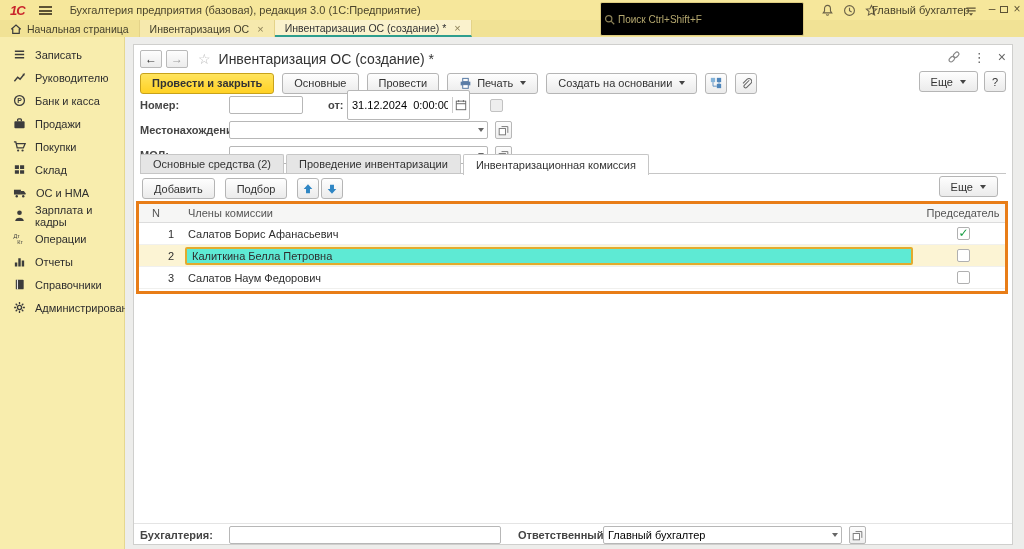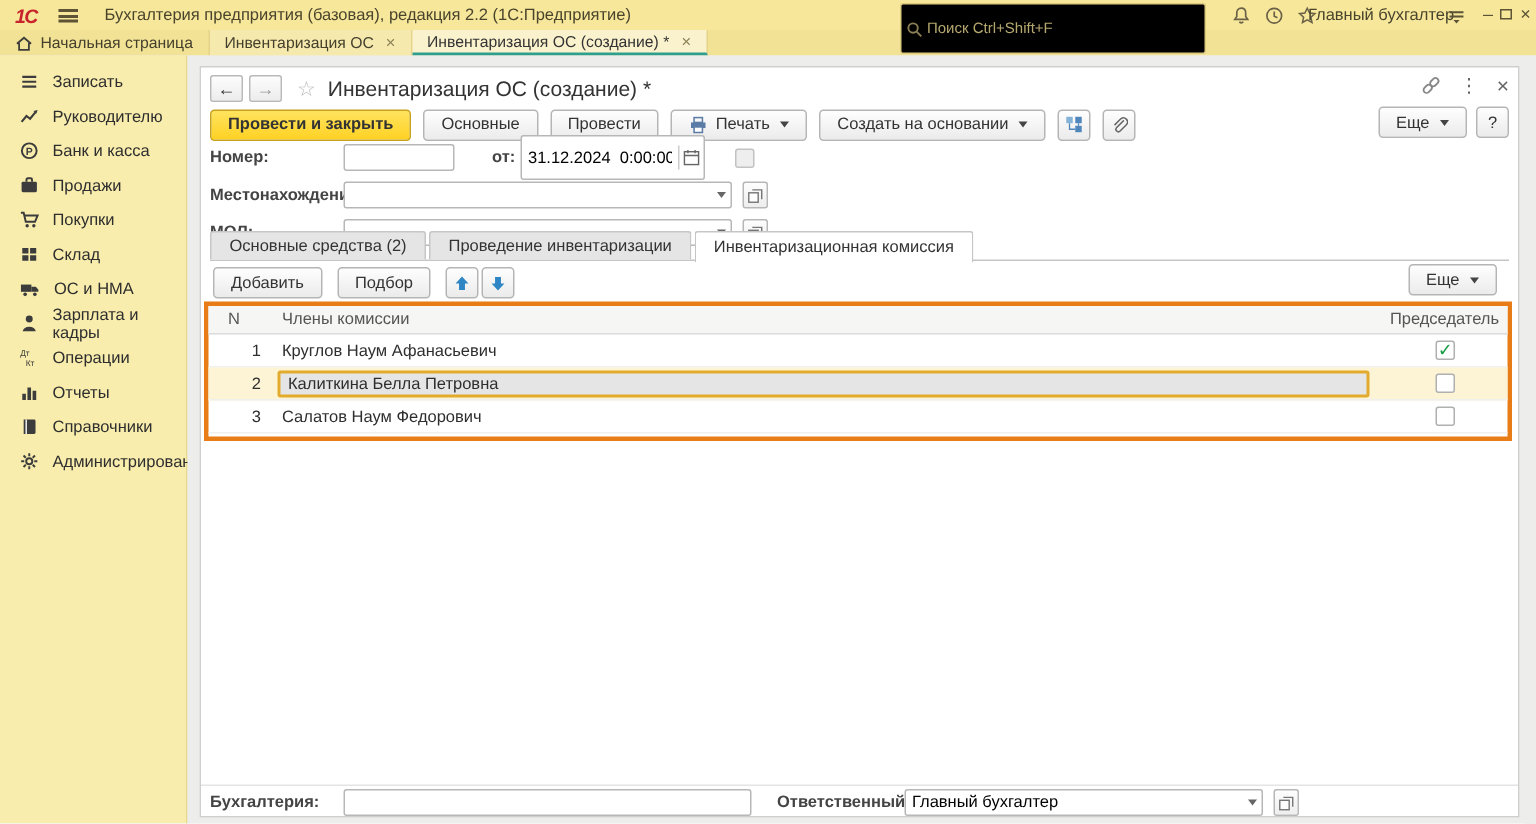--- a/index.html
+++ b/index.html
@@ -75,38 +75,38 @@
 
   .orange-box { position:absolute; left:2px; top:156px; width:872px; height:93px; border:3px solid #e87d17; background:#fff; }
   .gtable { width:100%; font-size:11px; }
   .g-head { display:flex; height:19px; background:#f6f6f5; border-bottom:1px solid #dcdcdc; align-items:center; color:#555; }
   .g-row { display:flex; height:22px; align-items:center; border-bottom:1px solid #f0f0ee; }
   .c-n { width:42px; text-align:right; padding-right:7px; flex:0 0 auto; }
   .c-n.hdr { text-align:left; padding-left:13px; }
   .c-m { flex:1; padding-left:7px; }
   .c-ch { width:84px; flex:0 0 auto; text-align:center; }
   .g-row.sel { background:#fcf4d4; }
-  .edit-cell { background:#e5e5e5; border:2px solid #e2ab2e; border-radius:2px; padding:1px 5px; margin-left:2px; display:block; width:calc(100% - 10px); }
+  .edit-cell { background:#5eead4; border:2px solid #e2ab2e; border-radius:2px; padding:1px 5px; margin-left:2px; display:block; width:calc(100% - 10px); }
   .cb { display:inline-block; width:13px; height:13px; border:1px solid #b0b0b0; border-radius:2px; background:#fff; position:relative; vertical-align:middle; cursor:pointer; }
   .cb.checked:after { content:"✓"; position:absolute; left:1px; top:-2px; color:#169c42; font-weight:bold; font-size:12px; }
 
   .ffooter { position:absolute; left:0; right:0; top:478px; height:23px; border-top:1px solid #e4e4e4; }
   .ffooter .flabel { position:absolute; top:5px; }
 
   svg { display:block; }
 </style>
 </head>
 <body>
 
 <div class="screen">
 
   <div class="titlebar">
     <span class="logo1c">1С</span>
     <span class="burger"></span>
-    <span class="win-title">Бухгалтерия предприятия (базовая), редакция 2.2  (1С:Предприятие)</span>
+    <span class="win-title">Бухгалтерия предприятия (базовая), редакция 3.0  (1С:Предприятие)</span>
     <div class="searchbox">
       <svg width="11" height="11" viewBox="0 0 14 14">
           <circle cx="6" cy="6" r="4" fill="none" stroke="#8a7f55" stroke-width="1.6"></circle>
           <path d="M9 9l4 4" stroke="#8a7f55" stroke-width="1.6"></path>
         </svg>
       <input type="text" placeholder="Поиск Ctrl+Shift+F" style="">
     </div>
     <span class="tb-ico" style="left:818px">
       <svg width="13" height="13" viewBox="0 0 14 14">
           <path d="M7 1.5c-2 0-3.2 1.5-3.2 3.5v2.6L2.4 9.6h9.2L10.2 7.6V5c0-2-1.2-3.5-3.2-3.5z" fill="none" stroke="#6a6147" stroke-width="1.2"></path>
@@ -392,21 +392,21 @@
 
         <div class="orange-box">
           <div class="gtable">
             <div class="g-head">
               <span class="c-n hdr">N</span>
               <span class="c-m">Члены комиссии</span>
               <span class="c-ch">Председатель</span>
             </div>
             <div class="g-row">
               <span class="c-n">1</span>
-              <span class="c-m">Круглов Наум Афанасьевич</span>
+              <span class="c-m">Салатов Борис Афанасьевич</span>
               <span class="c-ch"><span class="cb checked"></span></span>
             </div>
             <div class="g-row sel">
               <span class="c-n">2</span>
               <span class="c-m" style="padding-left:2px">
                   <span class="edit-cell">Калиткина Белла Петровна</span>
                 </span>
               <span class="c-ch"><span class="cb"></span></span>
             </div>
             <div class="g-row">

